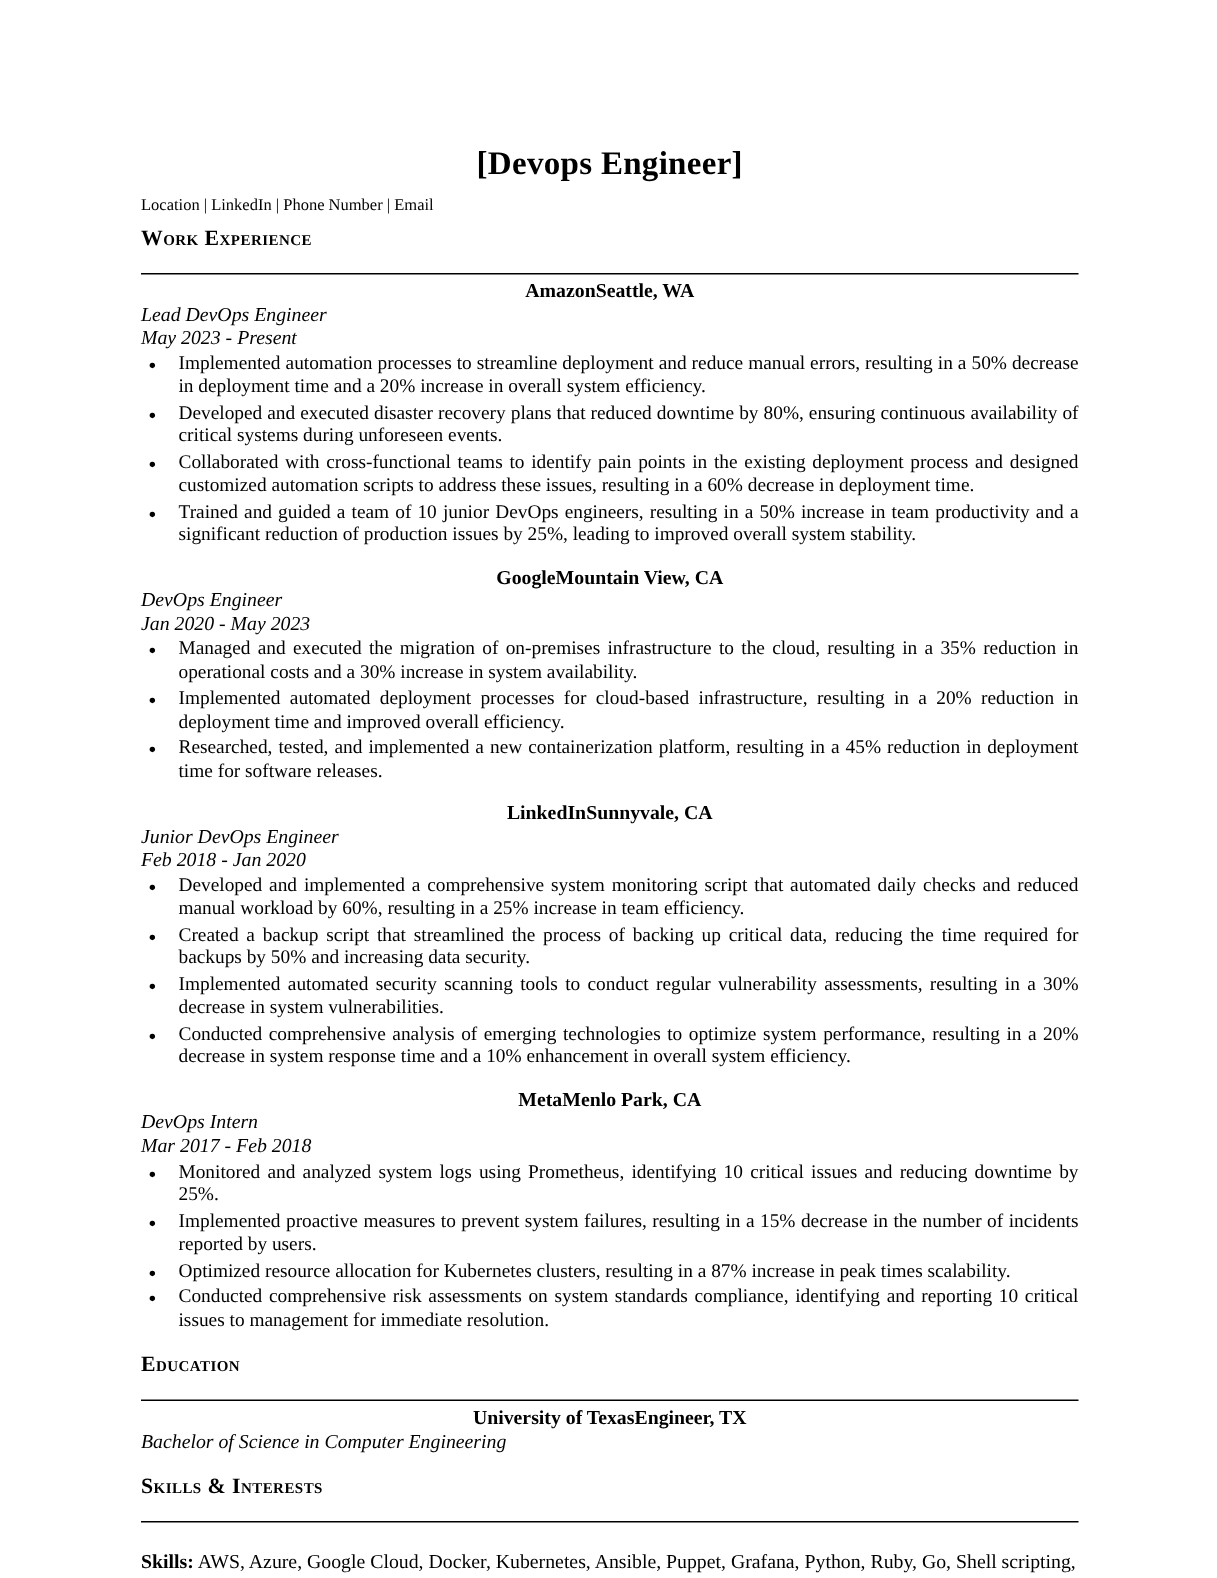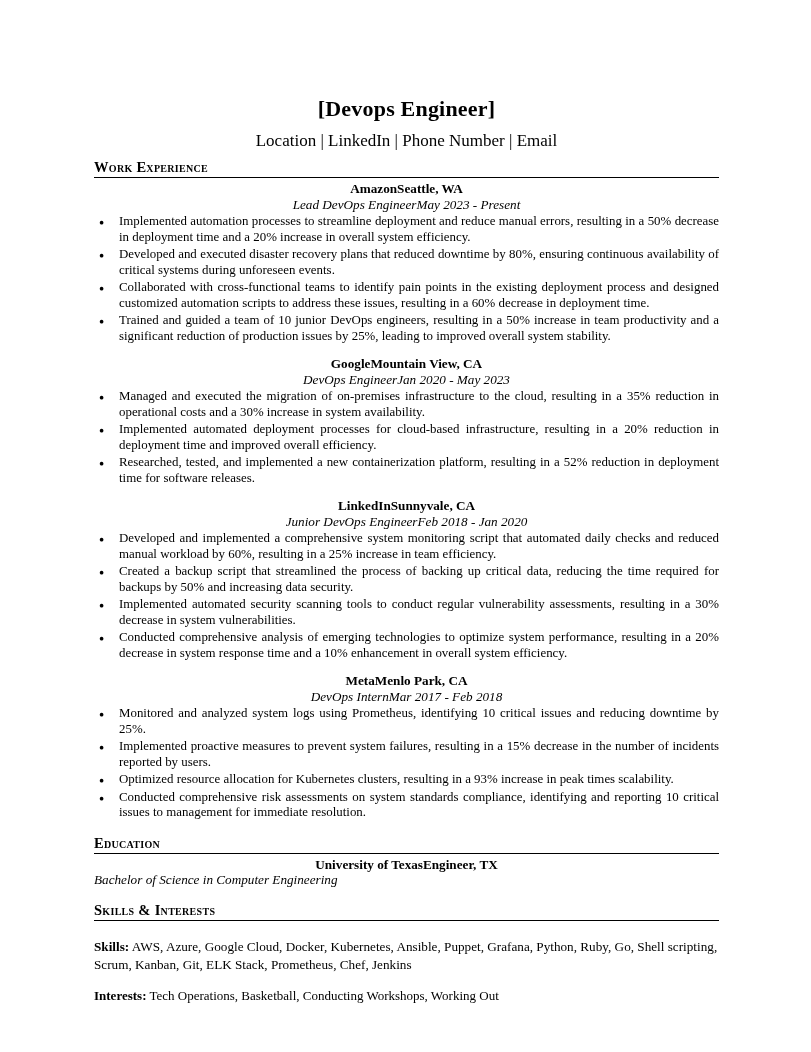--- a/index.html
+++ b/index.html
@@ -19,43 +19,43 @@
     background: #fff;
     padding: 96px 92px 40px 94px;
   }
   .title {
     text-align: center;
     font-size: 22px;
     font-weight: bold;
     letter-spacing: 0.2px;
   }
   .contact {
-    text-align: center;
-    font-size: 17px;
+    text-align: left;
+    font-size: 11px;
     margin-top: 9px;
     margin-bottom: 8px;
   }
   .sec-title {
     font-size: 14.5px;
     font-weight: bold;
     font-variant: small-caps;
     letter-spacing: 0.3px;
     border-bottom: 1.6px solid #000;
-    padding-bottom: 1px;
+    padding-bottom: 14px;
     margin-top: 4px;
     margin-bottom: 3px;
   }
   .row {
     display: flex;
     justify-content: center;
     font-size: 13.2px;
     line-height: 1.18;
   }
   .bold { font-weight: bold; }
-  .ital { font-style: italic; }
+  .ital { font-style: italic; flex-direction: column; }
   .entry { margin-bottom: 12px; }
   .entry:last-child { margin-bottom: 14px; }
   ul.bullets {
     list-style: none;
     margin-top: 2px;
   }
   ul.bullets li {
     position: relative;
     padding-left: 25px;
     text-align: justify;
@@ -120,21 +120,21 @@
         <span class="bold">Google</span>
         <span class="bold">Mountain View, CA</span>
       </div>
       <div class="row ital">
         <span>DevOps Engineer</span>
         <span>Jan 2020 - May 2023</span>
       </div>
       <ul class="bullets">
         <li>Managed and executed the migration of on-premises infrastructure to the cloud, resulting in a 35% reduction in operational costs and a 30% increase in system availability.</li>
         <li>Implemented automated deployment processes for cloud-based infrastructure, resulting in a 20% reduction in deployment time and improved overall efficiency.</li>
-        <li>Researched, tested, and implemented a new containerization platform, resulting in a 52% reduction in deployment time for software releases.</li>
+        <li>Researched, tested, and implemented a new containerization platform, resulting in a 45% reduction in deployment time for software releases.</li>
       </ul>
     </div>
 
     <div class="entry">
       <div class="row">
         <span class="bold">LinkedIn</span>
         <span class="bold">Sunnyvale, CA</span>
       </div>
       <div class="row ital">
         <span>Junior DevOps Engineer</span>
@@ -153,21 +153,21 @@
         <span class="bold">Meta</span>
         <span class="bold">Menlo Park, CA</span>
       </div>
       <div class="row ital">
         <span>DevOps Intern</span>
         <span>Mar 2017 - Feb 2018</span>
       </div>
       <ul class="bullets">
         <li>Monitored and analyzed system logs using Prometheus, identifying 10 critical issues and reducing downtime by 25%.</li>
         <li>Implemented proactive measures to prevent system failures, resulting in a 15% decrease in the number of incidents reported by users.</li>
-        <li>Optimized resource allocation for Kubernetes clusters, resulting in a 93% increase in peak times scalability.</li>
+        <li>Optimized resource allocation for Kubernetes clusters, resulting in a 87% increase in peak times scalability.</li>
         <li>Conducted comprehensive risk assessments on system standards compliance, identifying and reporting 10 critical issues to management for immediate resolution.</li>
       </ul>
     </div>
   </section>
 
   <section>
     <h2 class="sec-title">Education</h2>
     <div class="row">
       <span class="bold">University of Texas</span>
       <span class="bold">Engineer, TX</span>

